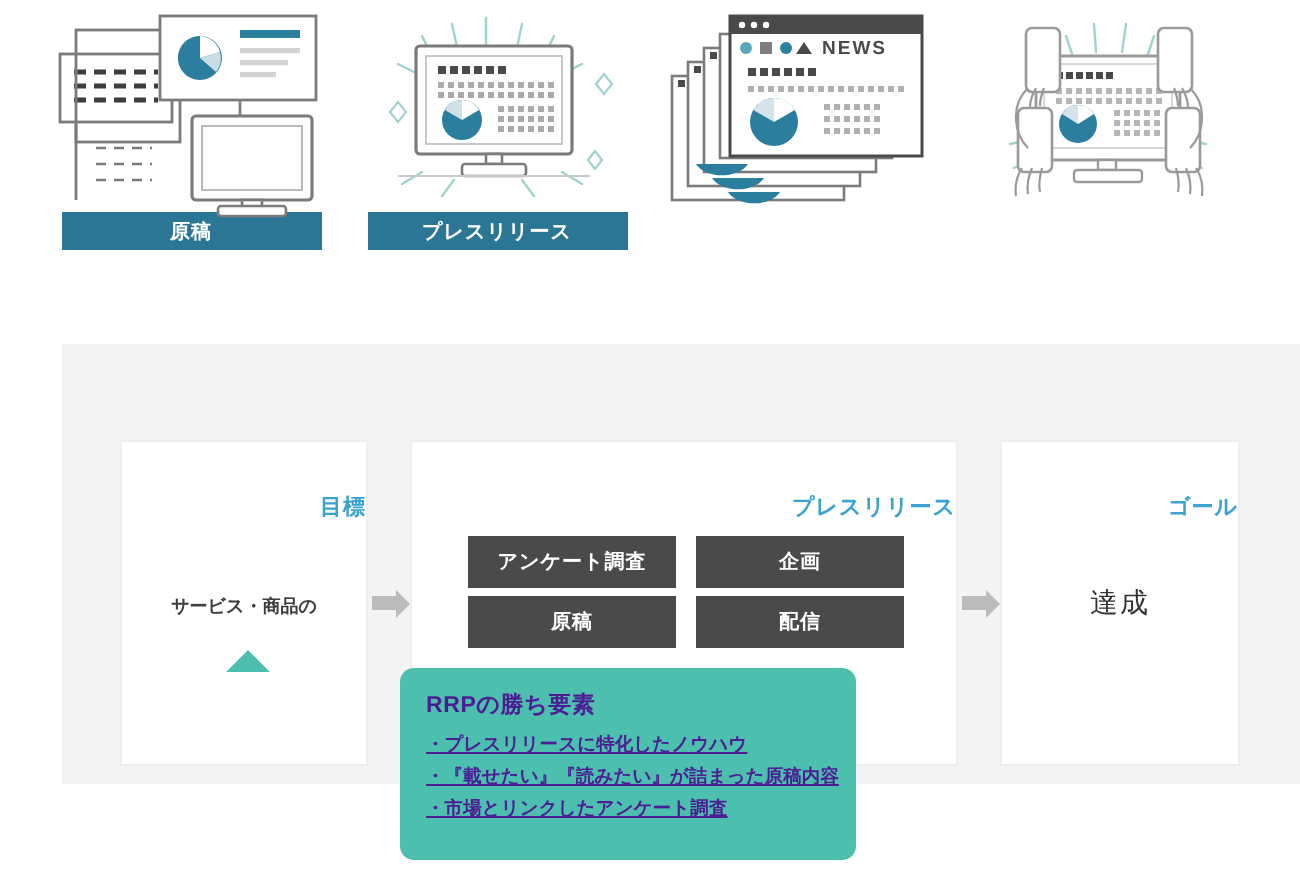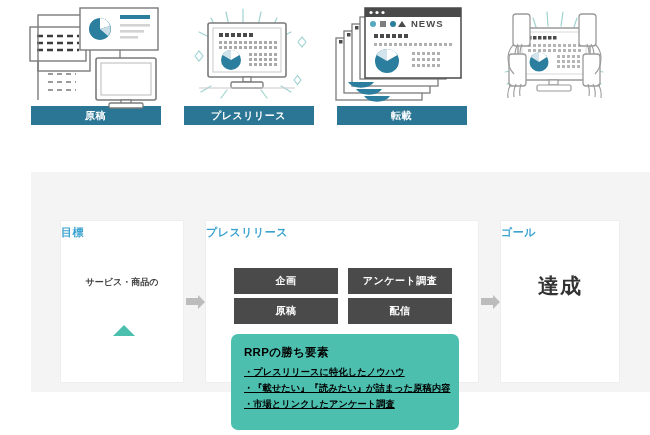--- a/index.html
+++ b/index.html
@@ -69,42 +69,42 @@
     border: 1px solid #eeeeee;
     box-sizing: border-box;
     height: 163px;
     position: relative;
   }
   .panel.goal    { width: 124px; }
   .panel.press   { width: 274px; }
   .panel.result  { width: 120px; }
 
   .panel-title {
-    text-align: left;
+    text-align: right;
     color: #3ba3d0;
     font-size: 11px;
     font-weight: bold;
-    margin-top: 4px;
+    margin-top: 25px;
     letter-spacing: .5px;
   }
   .goal-body {
     text-align: center;
     font-size: 9px;
     font-weight: bold;
     color: #3d3d3d;
     line-height: 1.55;
     margin-top: 36px;
   }
   .goal-body .big {
     font-size: 10.5px;
   }
   .result-body {
     text-align: center;
-    font-size: 21px;
-    font-weight: bold;
+    font-size: 14px;
+    font-weight: normal;
     color: #333333;
     margin-top: 32px;
     letter-spacing: 1px;
   }
 
   
   .flow-arrow {
     width: 21px;
     display: flex;
     align-items: center;
@@ -145,28 +145,28 @@
     font-weight: bold;
     display: flex;
     align-items: center;
     justify-content: center;
     letter-spacing: .5px;
   }
 
   
   #callout {
     position: absolute;
-    left: 231px; top: 334px;
+    left: 200px; top: 334px;
     width: 228px;
     height: 96px;
     background: #4cbfae;
     border-radius: 7px;
     box-sizing: border-box;
     padding: 11px 13px 0 13px;
-    color: #000000;
+    color: #4c1d95;
   }
   #callout-tip {
     position: absolute;
     left: 113px; top: 325px;
     width: 0; height: 0;
     border-left: 11px solid transparent;
     border-right: 11px solid transparent;
     border-bottom: 11px solid #4cbfae;
   }
   .callout-title {
@@ -400,21 +400,20 @@
             <rect x="103" y="58" width="3" height="3"></rect>
           <rect x="78" y="64" width="3" height="3"></rect>
             <rect x="83" y="64" width="3" height="3"></rect>
           <rect x="88" y="64" width="3" height="3"></rect>
             <rect x="93" y="64" width="3" height="3"></rect>
           <rect x="98" y="64" width="3" height="3"></rect>
             <rect x="103" y="64" width="3" height="3"></rect>
         </g>
       </svg>
     </div>
-    <div class="illu-label">転載</div>
   </div>
 
   <div class="illu-card">
     <div class="illu-art">
       <svg width="135" height="112" viewBox="0 0 135 112">
         <g stroke="#9fd3d0" stroke-width="1.2" stroke-linecap="round">
           <line x1="46" y1="18" x2="50" y2="30"></line>
           <line x1="60" y1="12" x2="61" y2="26"></line>
           <line x1="76" y1="12" x2="74" y2="26"></line>
           <line x1="90" y1="18" x2="86" y2="30"></line>
@@ -518,22 +517,22 @@
       </div>
     </div>
 
     <div class="flow-arrow">
       <span class="shaft"></span>
     </div>
 
     <div class="panel press">
       <div class="panel-title">プレスリリース</div>
       <div class="steps">
+        <div class="step-box">アンケート調査</div>
         <div class="step-box">企画</div>
-        <div class="step-box">アンケート調査</div>
         <div class="step-box">原稿</div>
         <div class="step-box">配信</div>
       </div>
     </div>
 
     <div class="flow-arrow">
       <span class="shaft"></span>
     </div>
 
     <div class="panel result">

